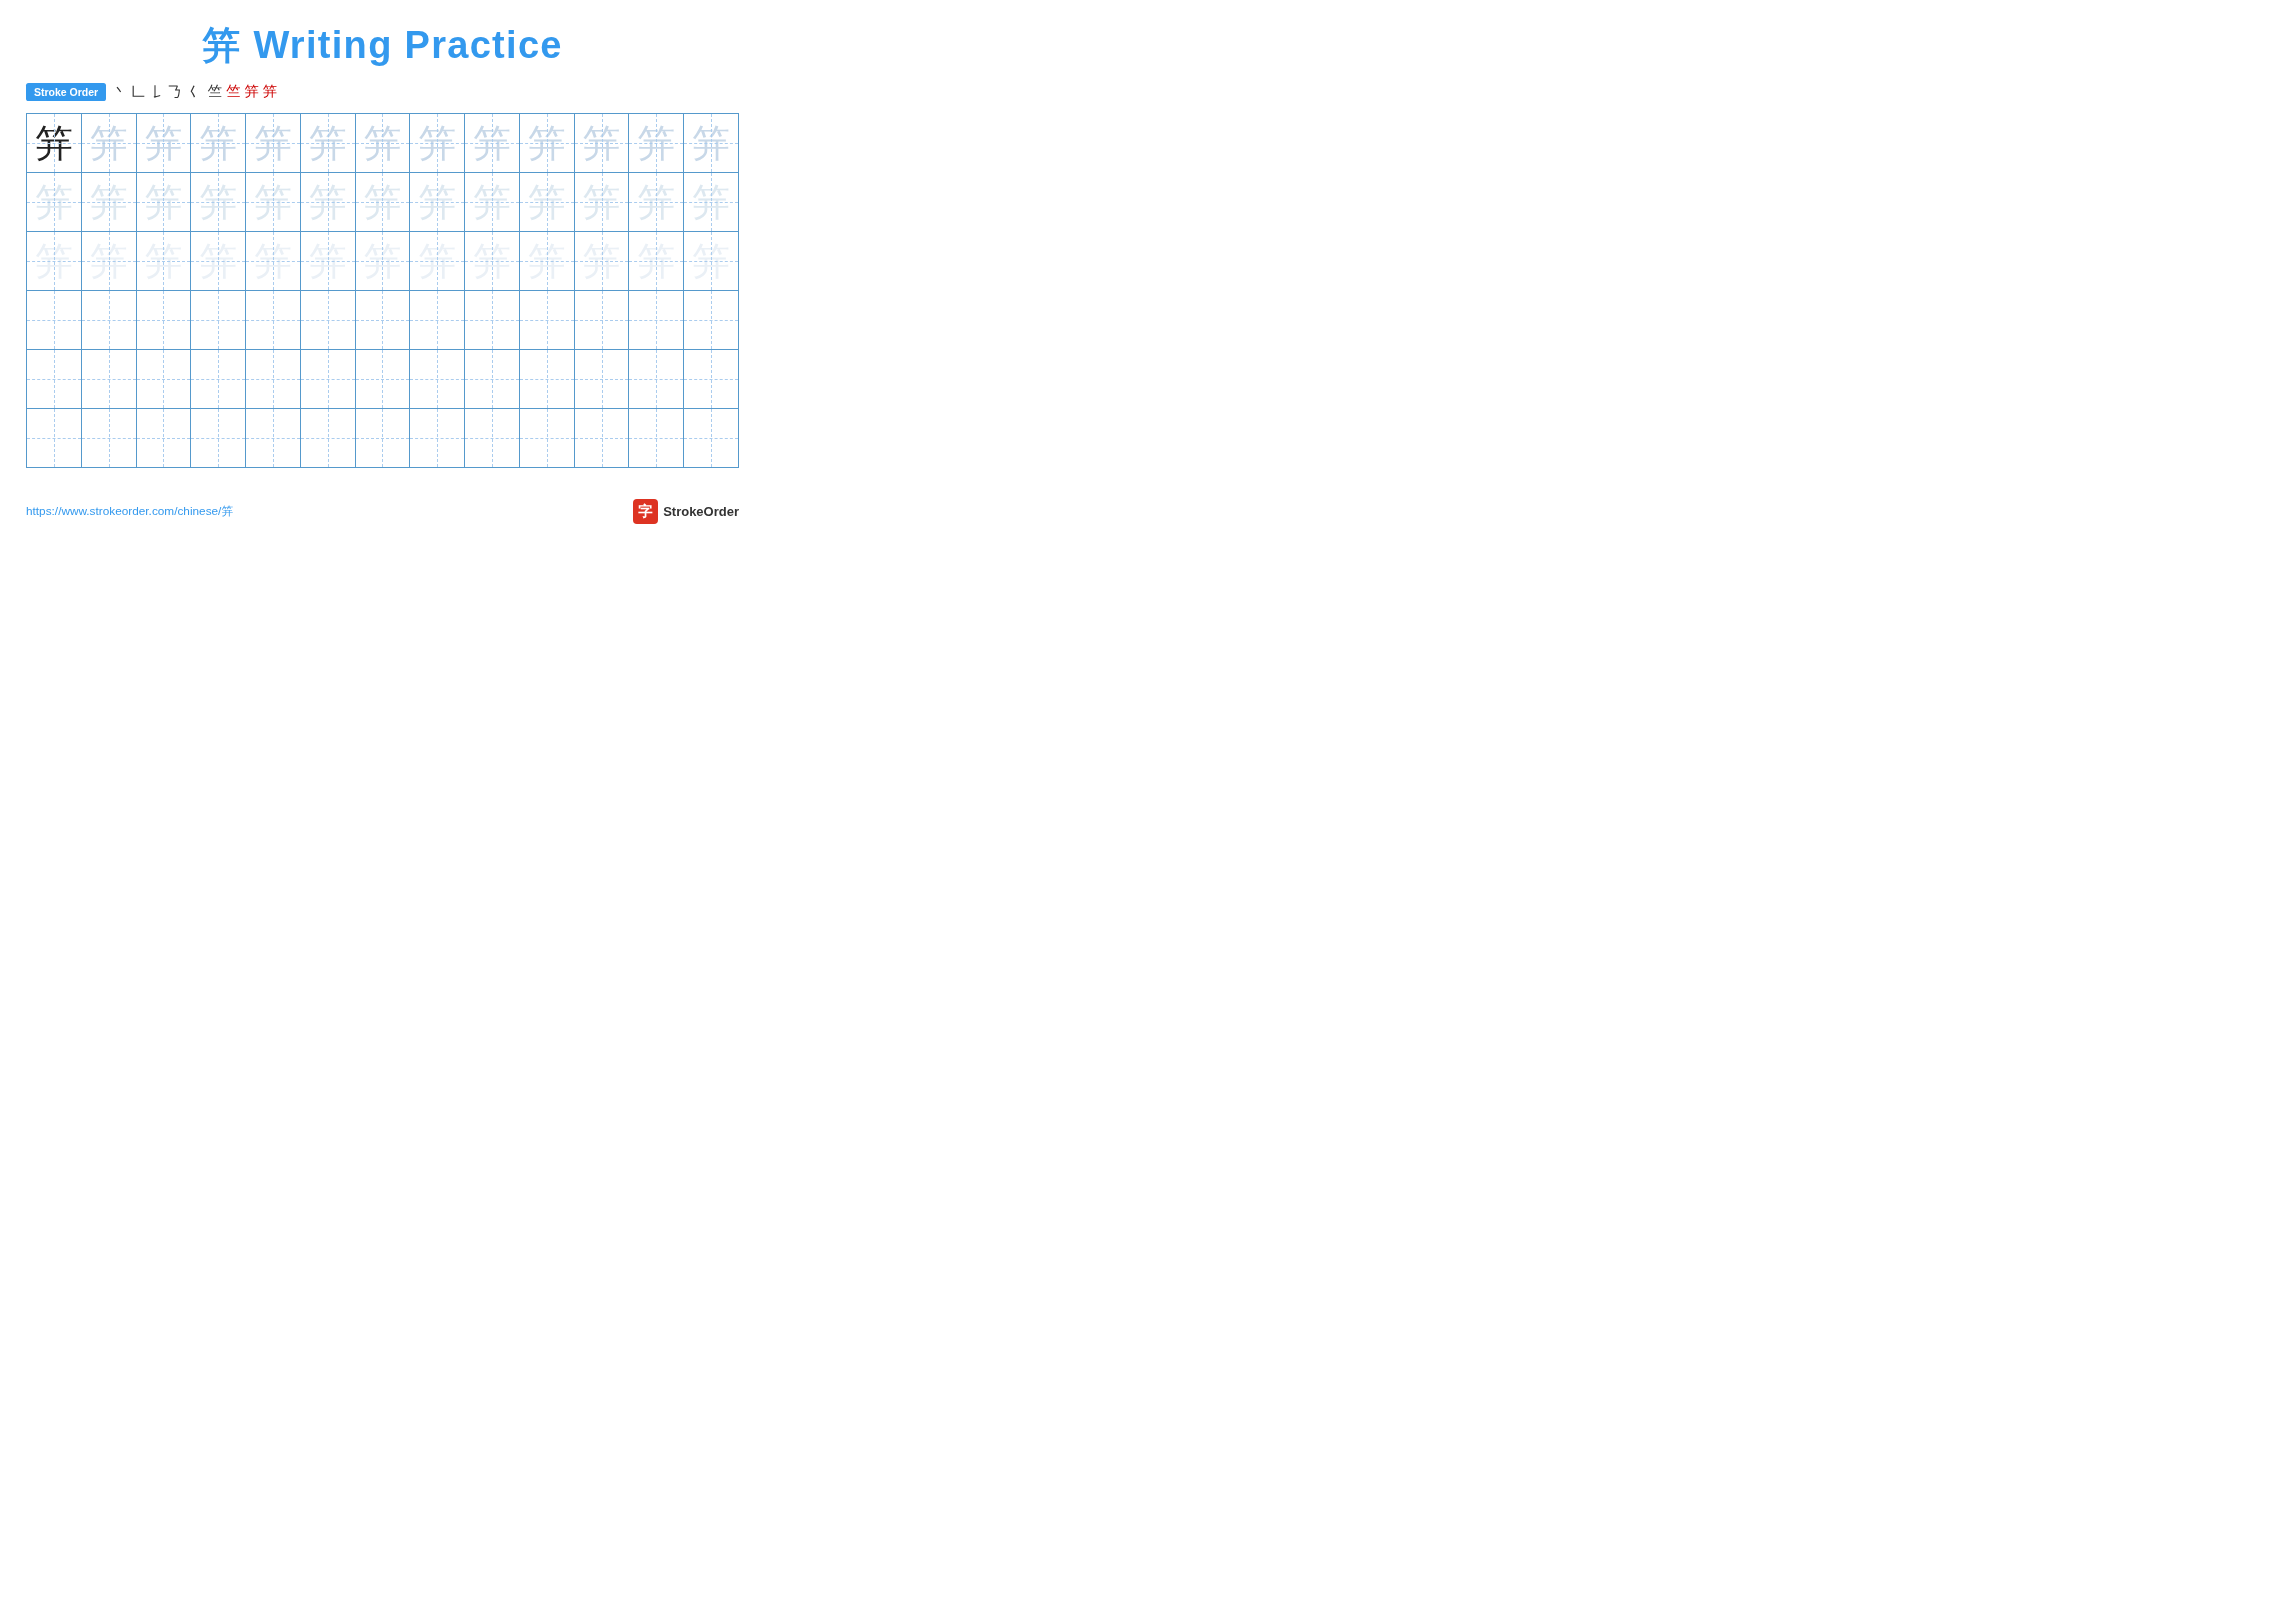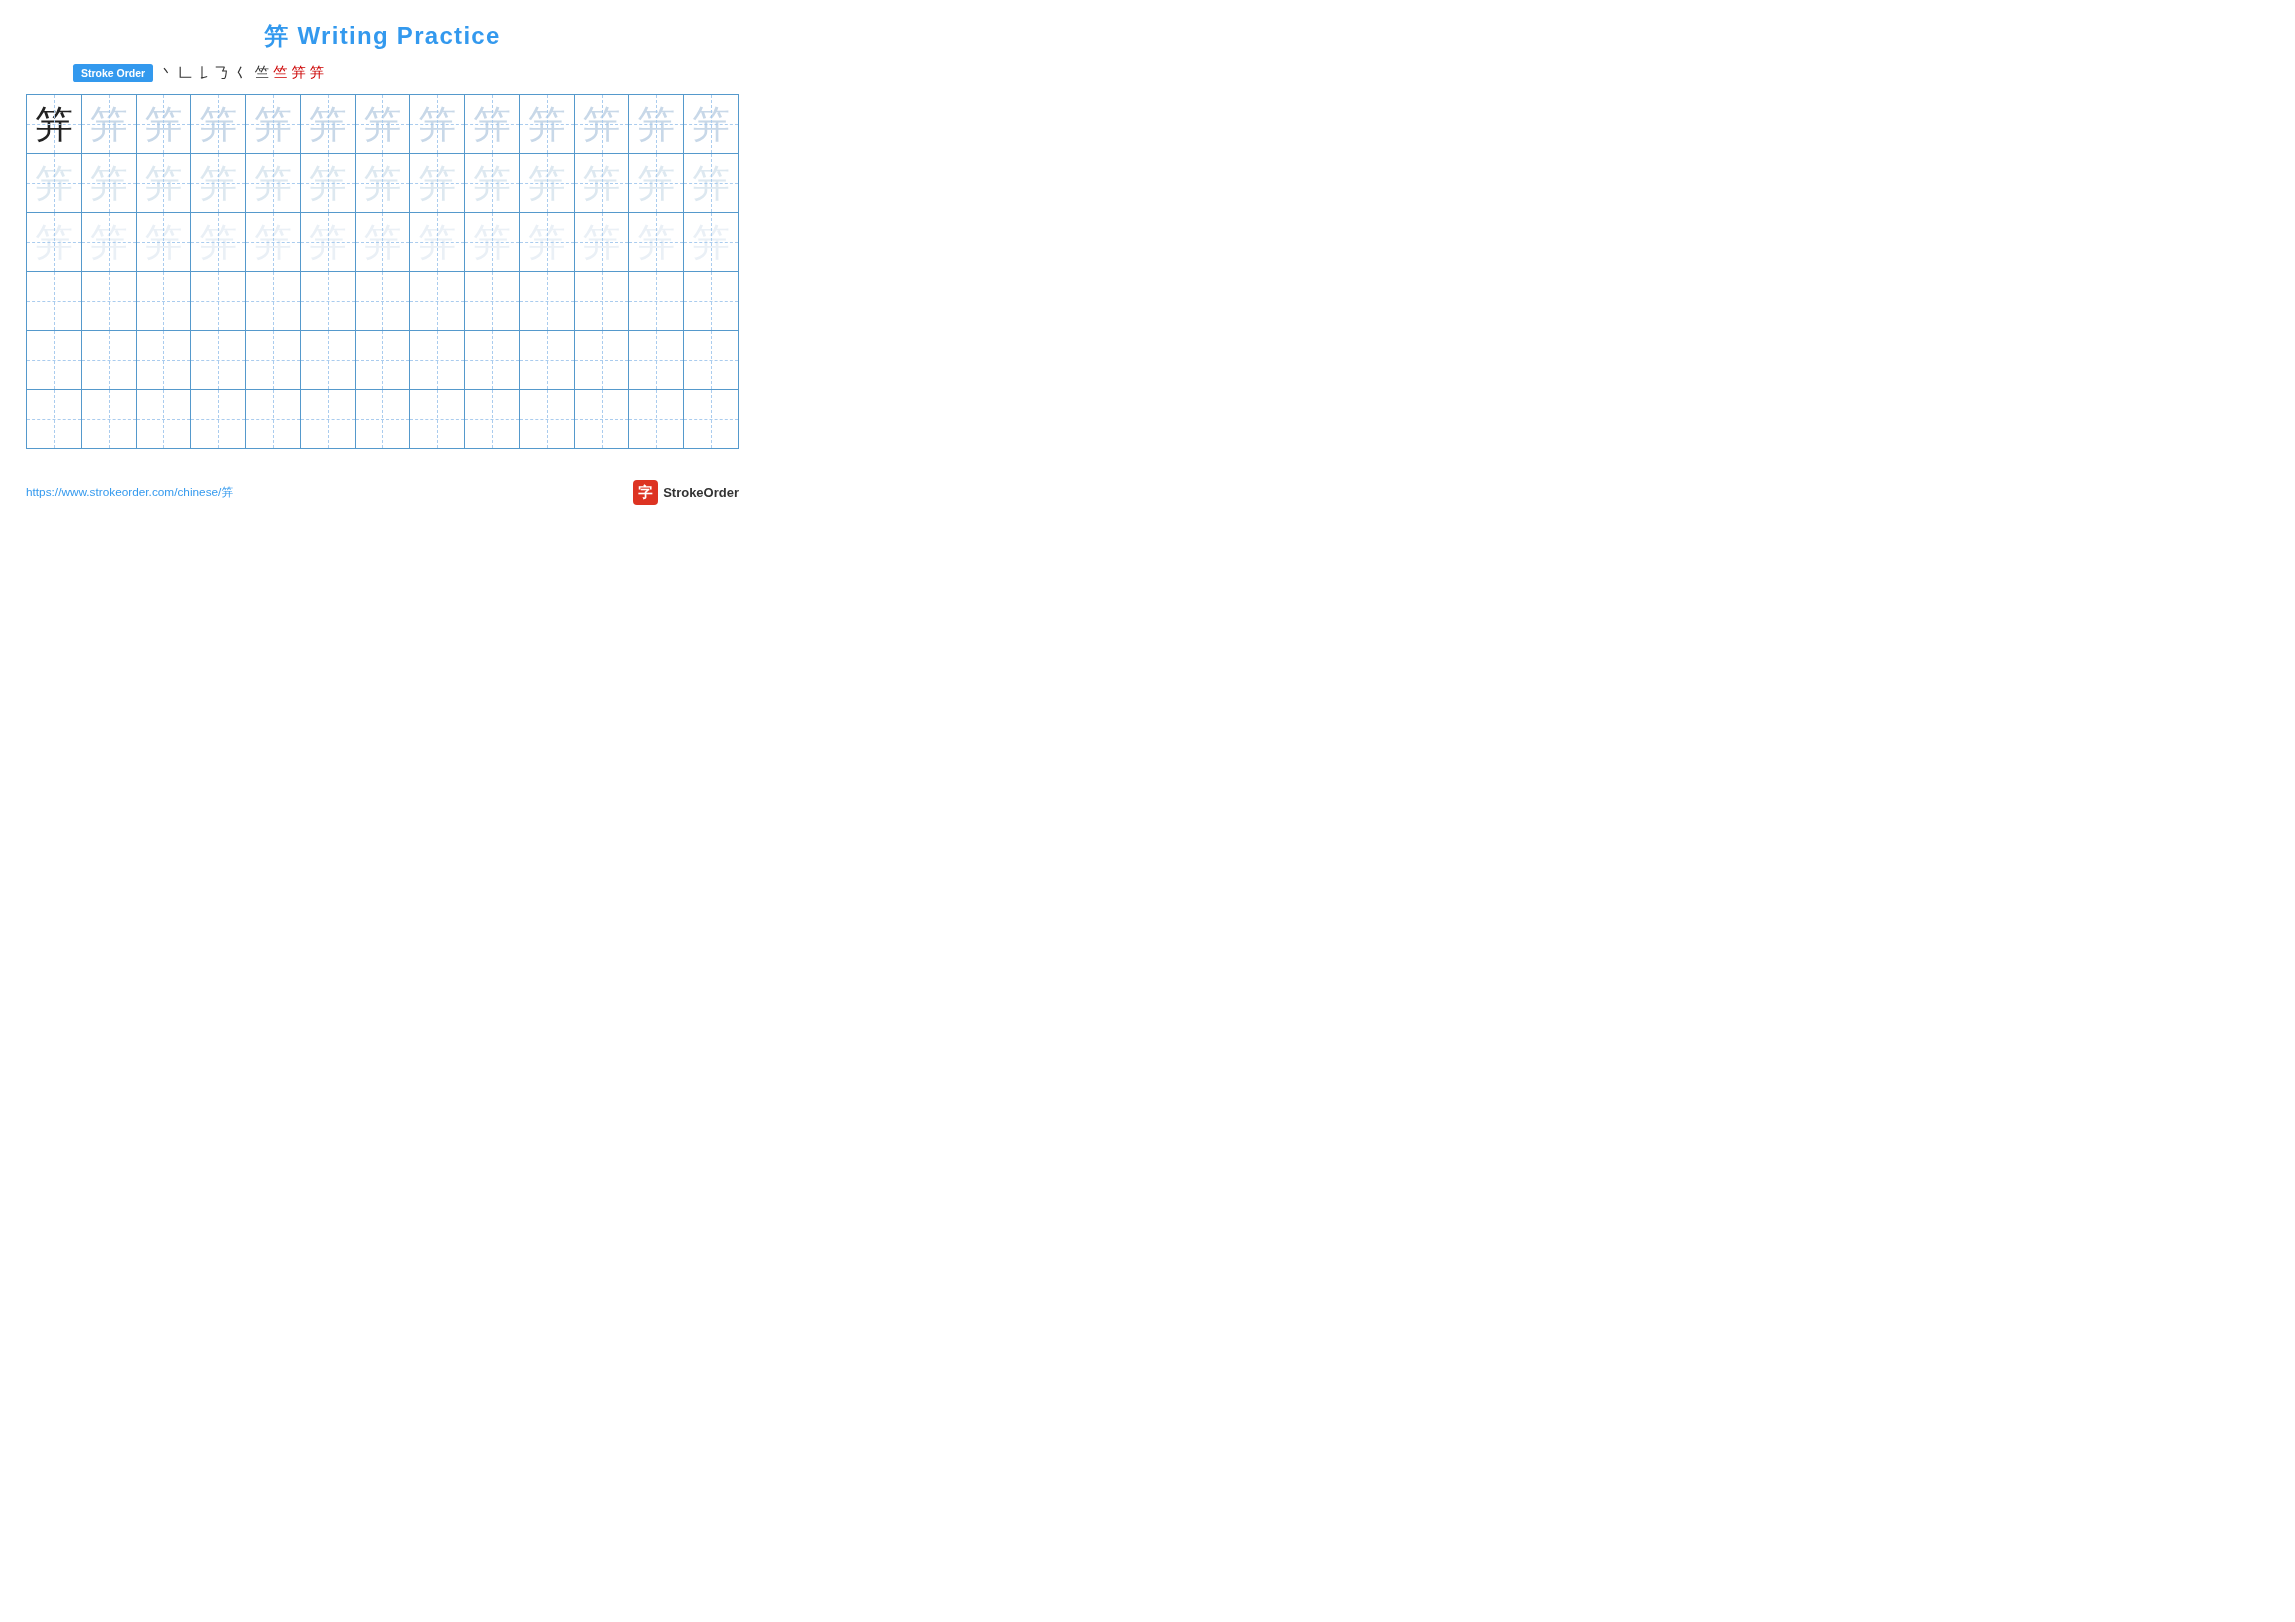--- a/index.html
+++ b/index.html
@@ -7,21 +7,21 @@
       background: #ffffff;
       font-family: Arial, sans-serif;
       width: 765px;
       min-height: 541px;
       position: relative;
       padding: 13px 26px 26px 26px;
     }
 
     .page-title {
       text-align: center;
-      font-size: 24px;
+      font-size: 38px;
       font-weight: bold;
       color: #3399ee;
       margin-bottom: 11.8px;
       margin-top: 6.5px;
       letter-spacing: 1.3px;
     }
 
     .stroke-order-row {
       display: flex;
       align-items: center;
@@ -30,21 +30,20 @@
     }
 
     .stroke-order-badge {
       background: #3399ee;
       color: white;
       font-size: 10.5px;
       font-weight: bold;
       padding: 3.3px 7.9px;
       border-radius: 2.6px;
       white-space: nowrap;
-      margin-left: 47px;
     }
 
     .stroke-steps {
       display: flex;
       align-items: center;
       gap: 3.9px;
       font-size: 14.4px;
     }
 
     .stroke-step {

